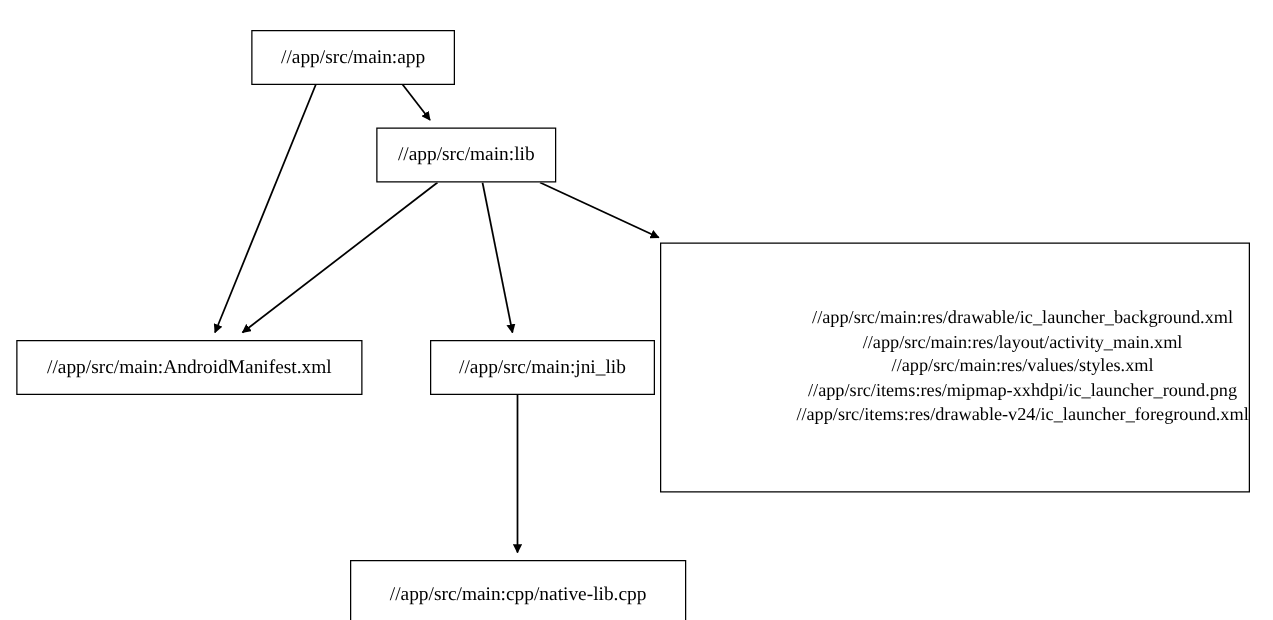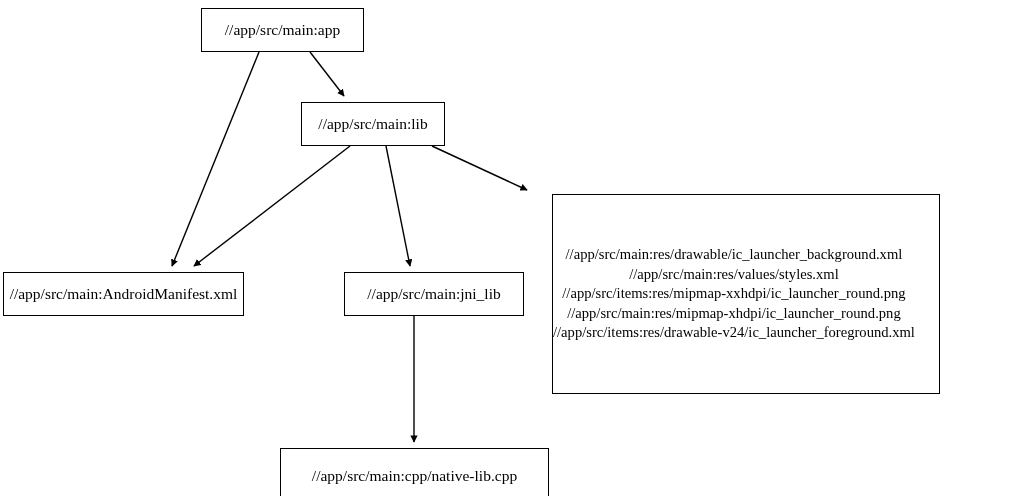--- a/index.html
+++ b/index.html
@@ -38,29 +38,29 @@
     text-align: center;
     font-size: 15.5px;
     line-height: 1.0;
     white-space: nowrap;
     z-index: 2;
   }
   .node-label {
     display: block;
   }
   
-  #node-app        { left: 201px; top: 8px;   width: 163px; height: 44px; }
+  #node-app        { left: 201px; top: 24px;   width: 163px; height: 44px; }
   #node-lib        { left: 301px; top: 102px; width: 144px; height: 44px; }
-  #node-manifest   { left: 3px;   top: 272px; width: 241px; height: 44px; align-items: center; }
+  #node-manifest   { left: 13px;   top: 272px; width: 277px; height: 44px; align-items: center; }
   #node-jnilib     { left: 344px; top: 272px; width: 180px; height: 44px; }
   #node-nativelib  { left: 280px; top: 448px; width: 269px; height: 56px; }
   #node-resources  {
-    left: 552px; top: 194px; width: 388px; height: 200px;
+    left: 528px; top: 194px; width: 472px; height: 200px;
     align-items: center;
-    justify-content: flex-start;
+    justify-content: flex-end;
     white-space: normal;
   }
   #node-resources .multiline {
     display: block;
     font-size: 14.6px;
     line-height: 19.4px;
     text-align: center;
     white-space: nowrap;
   }
 </style>
@@ -105,20 +105,20 @@
     <span class="node-label">//app/src/main:jni_lib</span>
   </div>
 
   <div class="node" id="node-nativelib">
     <span class="node-label">//app/src/main:cpp/native-lib.cpp</span>
   </div>
 
   <div class="node" id="node-resources">
     <div>
       <span class="multiline">//app/src/main:res/drawable/ic_launcher_background.xml</span>
+      <span class="multiline">//app/src/main:res/layout/activity_main.xml</span>
       <span class="multiline">//app/src/main:res/values/styles.xml</span>
       <span class="multiline">//app/src/items:res/mipmap-xxhdpi/ic_launcher_round.png</span>
-      <span class="multiline">//app/src/main:res/mipmap-xhdpi/ic_launcher_round.png</span>
       <span class="multiline">//app/src/items:res/drawable-v24/ic_launcher_foreground.xml</span>
     </div>
   </div>
 
 </div>
 
 </body></html>

